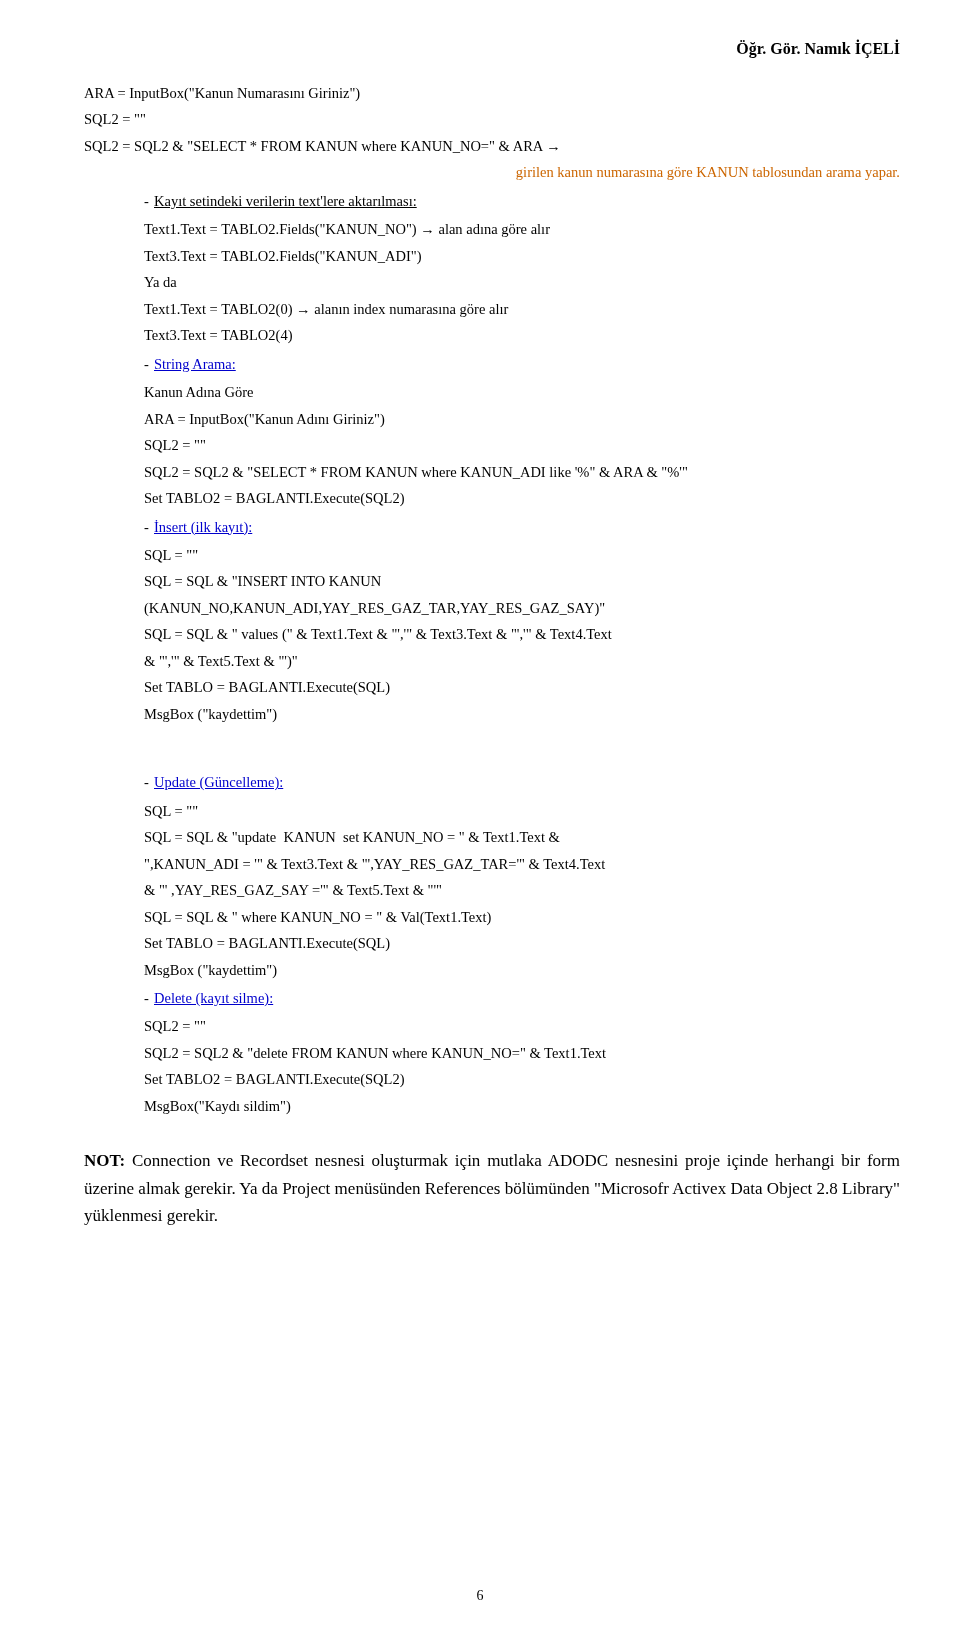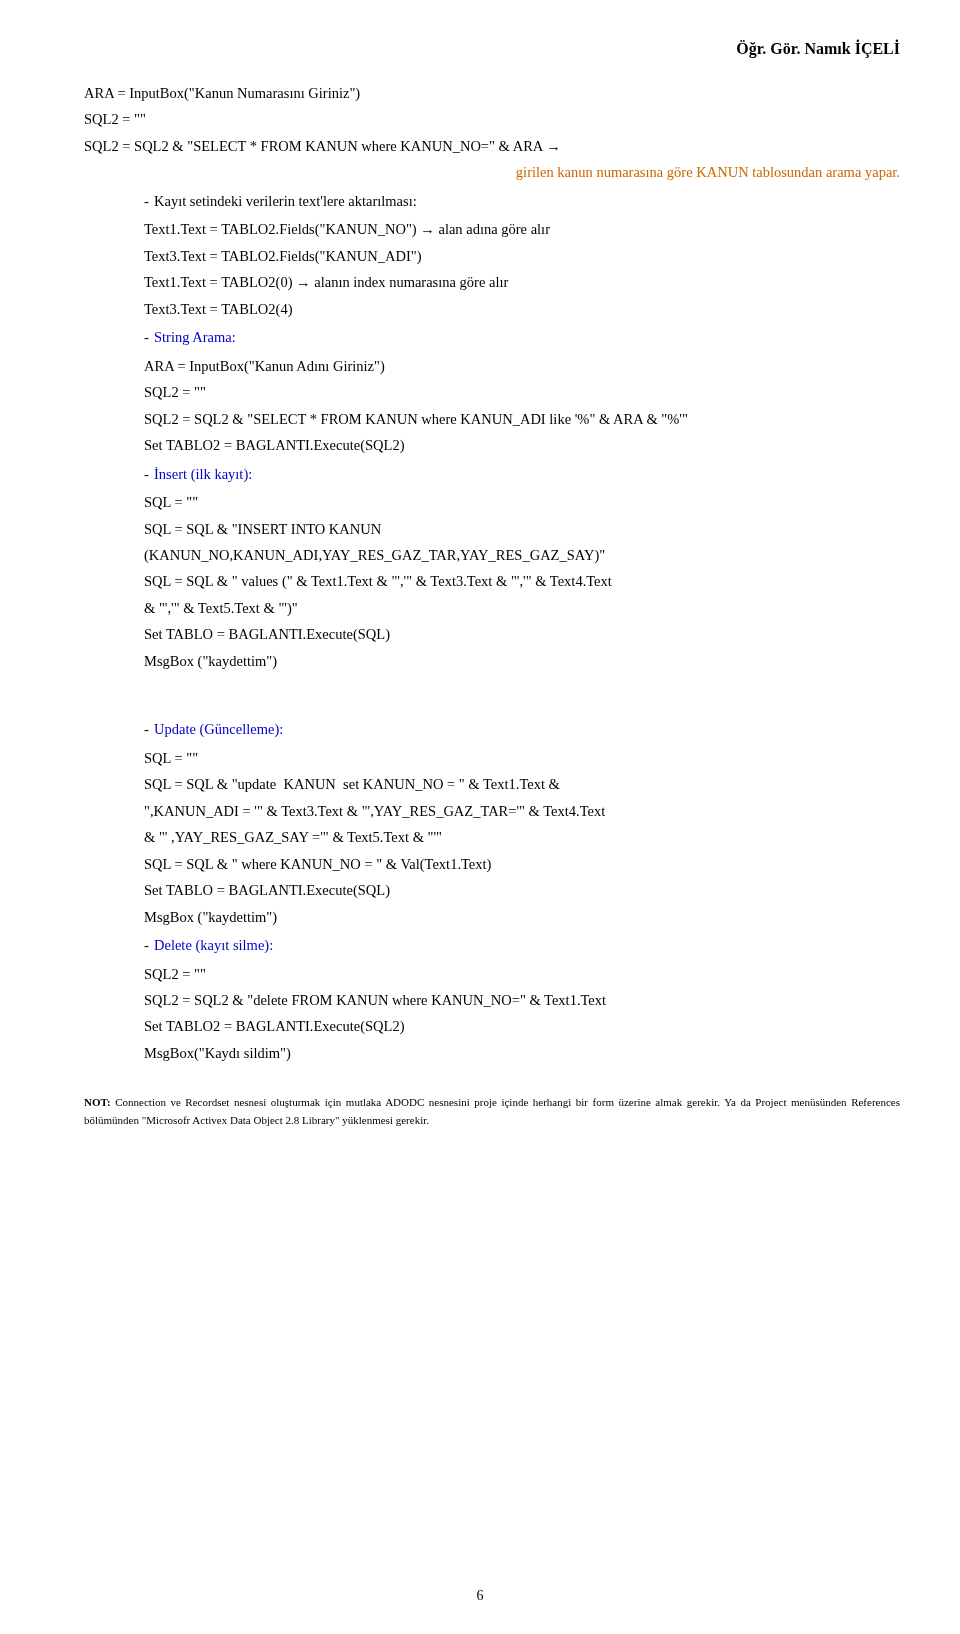--- a/index.html
+++ b/index.html
@@ -58,38 +58,39 @@
     .list-dash {
       min-width: 30px;
       padding-left: 20px;
     }
 
     .list-content {
       flex: 1;
     }
 
     .underline {
+      text-decoration: underline;
     }
 
     .orange-text {
       color: #cc6600;
       text-align: right;
     }
 
     .blue-underline {
       color: #0000cc;
     }
 
     .section-block {
       margin-bottom: 6px;
     }
 
     .not-block {
       margin-top: 30px;
-      font-size: 11px;
+      font-size: 17px;
       line-height: 1.6;
       text-align: justify;
     }
 
     .not-block strong {
       font-weight: bold;
     }
 
     .page-number {
       text-align: center;
@@ -131,34 +132,36 @@
       </span>
     </div>
 
     <div class="indent-2 section-block">
       <p>
         <span>Text1.Text = TABLO2.Fields("KANUN_NO") → alan adına göre alır</span>
       </p>
       <p>
         <span>Text3.Text = TABLO2.Fields("KANUN_ADI")</span>
       </p>
+      <p>Ya da</p>
       <p>
         <span>Text1.Text = TABLO2(0) → alanın index numarasına göre alır</span>
       </p>
       <p>Text3.Text = TABLO2(4)</p>
     </div>
 
     <div class="list-item section-block indent-1">
       <span class="list-dash">-</span>
       <span class="list-content">
         <span class="underline blue-underline">String Arama:</span>
       </span>
     </div>
 
     <div class="indent-2 section-block">
+      <p>Kanun Adına Göre</p>
       <p>ARA = InputBox("Kanun Adını Giriniz")</p>
       <p>SQL2 = ""</p>
       <p>SQL2 = SQL2 &amp; "SELECT * FROM KANUN where KANUN_ADI like '%" &amp; ARA &amp; "%'"</p>
       <p>Set TABLO2 = BAGLANTI.Execute(SQL2)</p>
     </div>
 
     <div class="list-item section-block indent-1">
       <span class="list-dash">-</span>
       <span class="list-content">
         <span class="underline blue-underline">İnsert (ilk kayıt):</span>

